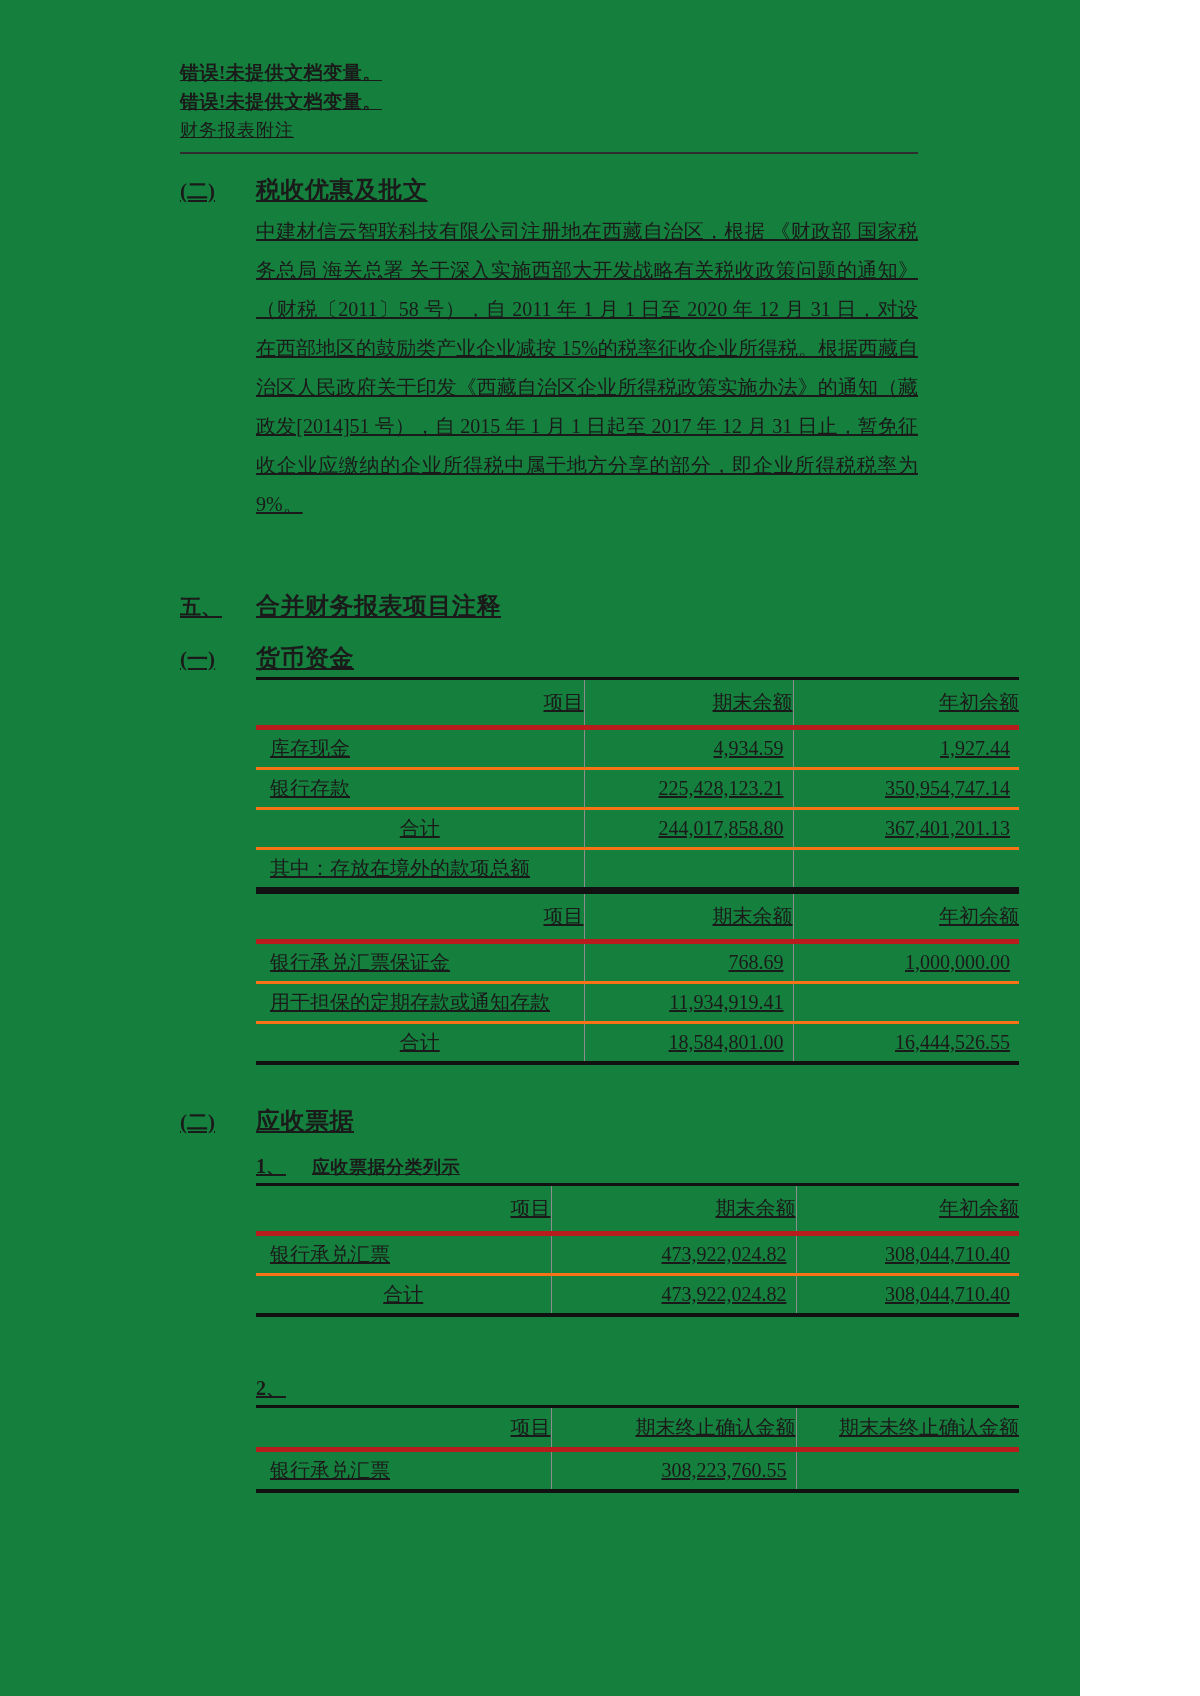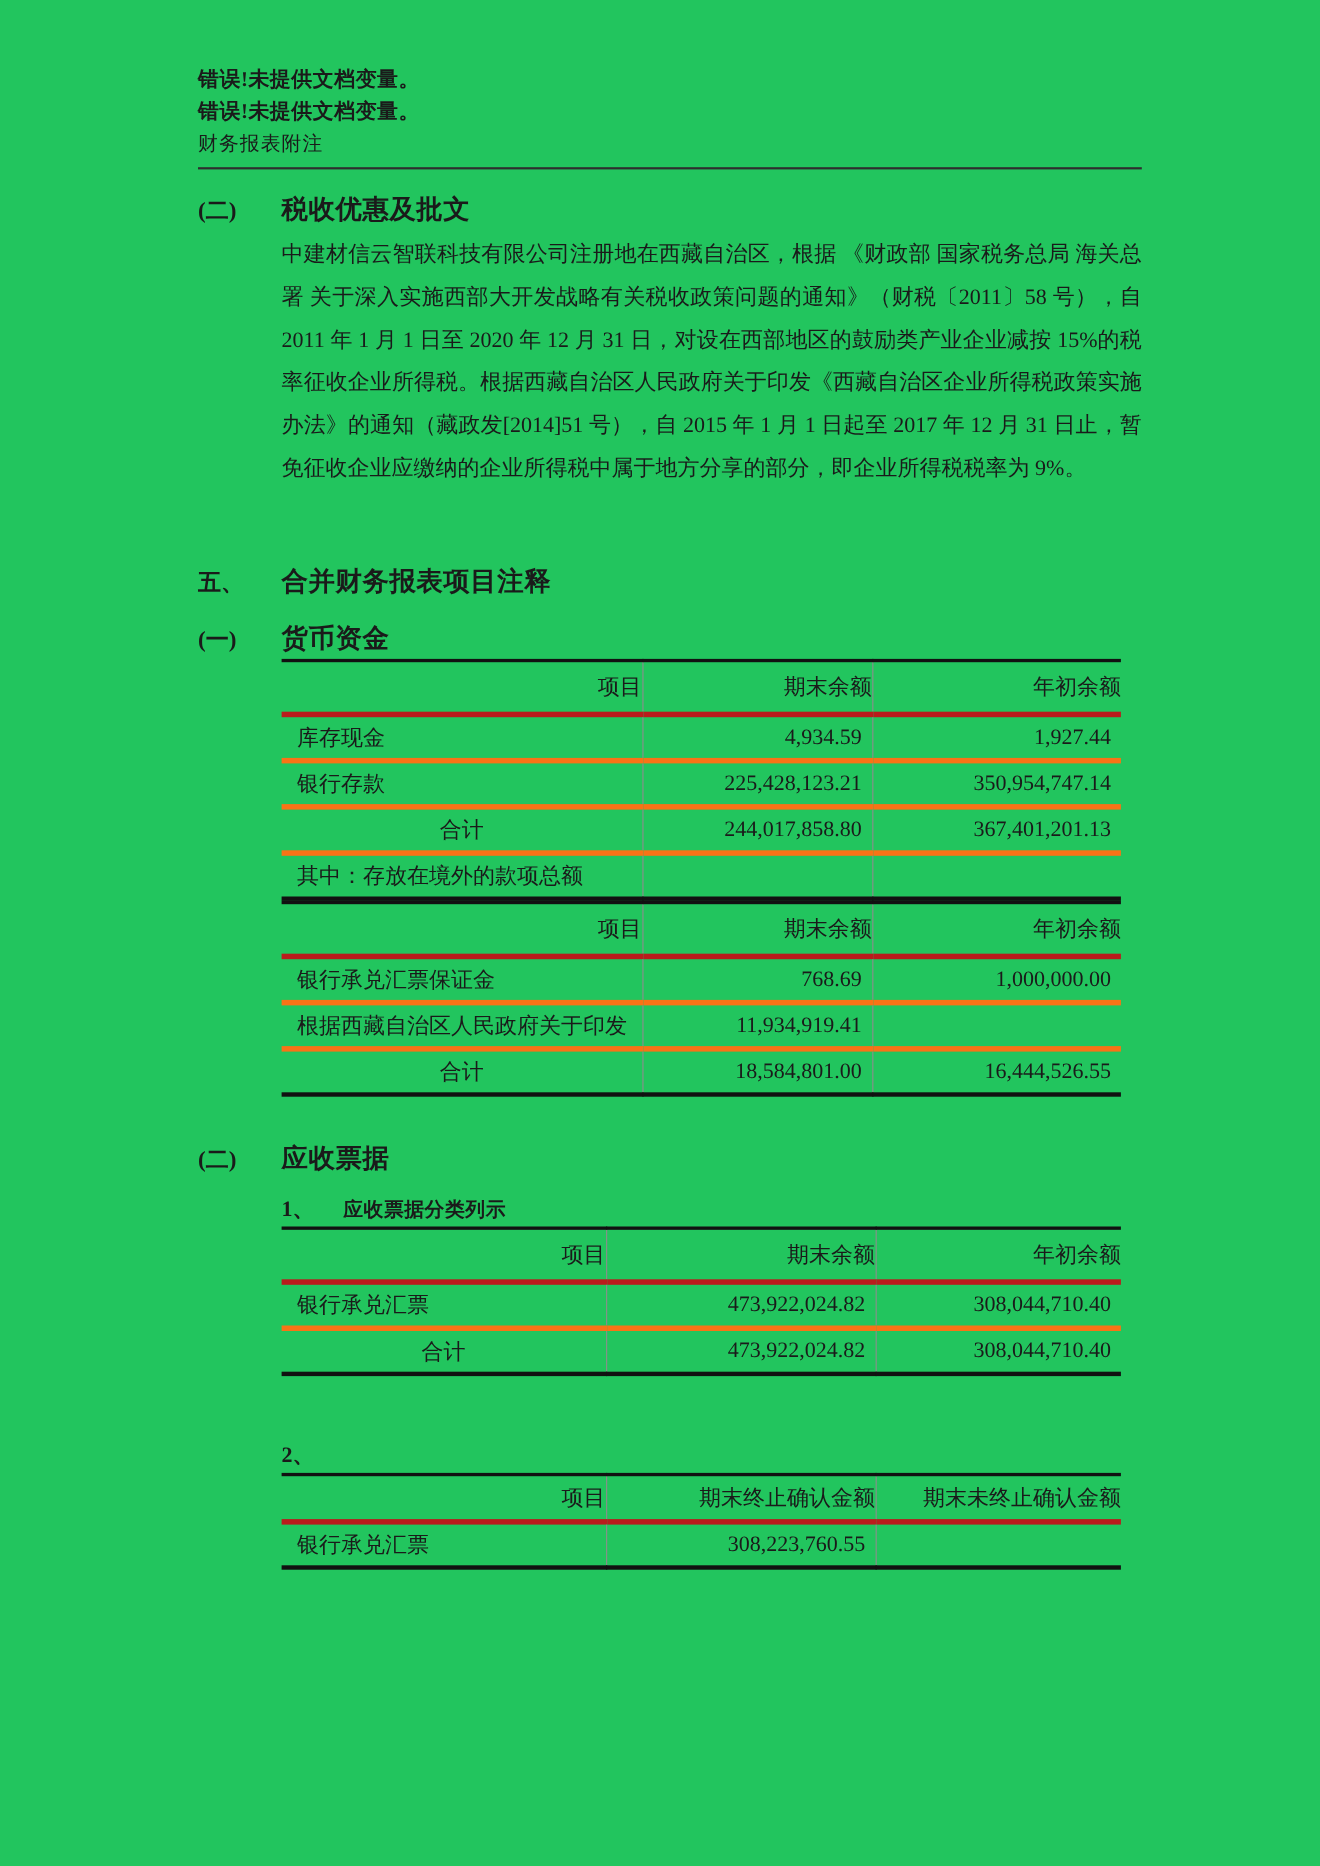--- a/index.html
+++ b/index.html
@@ -2,21 +2,21 @@
 <html><head>
 <meta charset="utf-8">
 <style>
   html,body { margin:0; padding:0; background:#ffffff; }
   body {
     width:1200px; height:1696px;
     font-family:"Liberation Serif","DejaVu Serif",serif;
     color:#1a1a1a;
     -webkit-font-smoothing:antialiased;
   }
-  .page { position:relative; width:1200px; height:1696px; overflow:hidden; background:#22c55e; }
+  .page { position:relative; width:1080px; height:1696px; overflow:hidden; background:#15803d;text-decoration:underline; }
   .content { padding:58px 162px 0 180px; }
 
   
   .doc-header .hl { font-size:19px; font-weight:bold; line-height:29px; letter-spacing:0.5px; }
   .doc-header .hl3 { font-weight:normal; font-size:18px; letter-spacing:1px; }
   .header-rule { border-bottom:2px solid #2e2e2e; margin-top:7px; }
 
   
   .sec { display:flex; align-items:baseline; }
   .sec-num { width:76px; flex:0 0 76px; font-weight:bold; font-size:21px; }
@@ -46,21 +46,21 @@
     margin-left:76px; width:763px; border-collapse:collapse; table-layout:fixed;
     border-top:3px solid #111; border-bottom:4px solid #111;
     font-size:20px;
   }
   table.tbl th {
     height:45px; font-weight:normal; text-align:right; vertical-align:middle;
     border-bottom:5px solid #b91c1c; padding:0;
   }
   table.tbl td {
     height:37px; vertical-align:middle; padding:0;
-    border-bottom:5px solid #f97316;
+    border-bottom:3px solid #f97316;
   }
   table.tbl tr:last-child td { border-bottom:none; }
   table.tbl .c2, table.tbl .c3 { border-left:1px solid #8d8d8d; }
   table.tbl td.label { text-align:left; padding-left:14px; }
   table.tbl td.label-c { text-align:center; }
   table.tbl td.num { text-align:right; padding-right:9px; }
   table.t4 th { height:39px; }
 </style>
 </head>
 <body>
@@ -138,21 +138,21 @@
         <th>项目</th>
         <th class="c2">期末余额</th>
         <th class="c3">年初余额</th>
       </tr>
       <tr>
         <td class="label">银行承兑汇票保证金</td>
         <td class="c2 num">768.69</td>
         <td class="c3 num">1,000,000.00</td>
       </tr>
       <tr>
-        <td class="label">根据西藏自治区人民政府关于印发</td>
+        <td class="label">用于担保的定期存款或通知存款</td>
         <td class="c2 num">11,934,919.41</td>
         <td class="c3 num"></td>
       </tr>
       <tr>
         <td class="label-c">合计</td>
         <td class="c2 num">18,584,801.00</td>
         <td class="c3 num">16,444,526.55</td>
       </tr>
     </tbody>
       </table>

